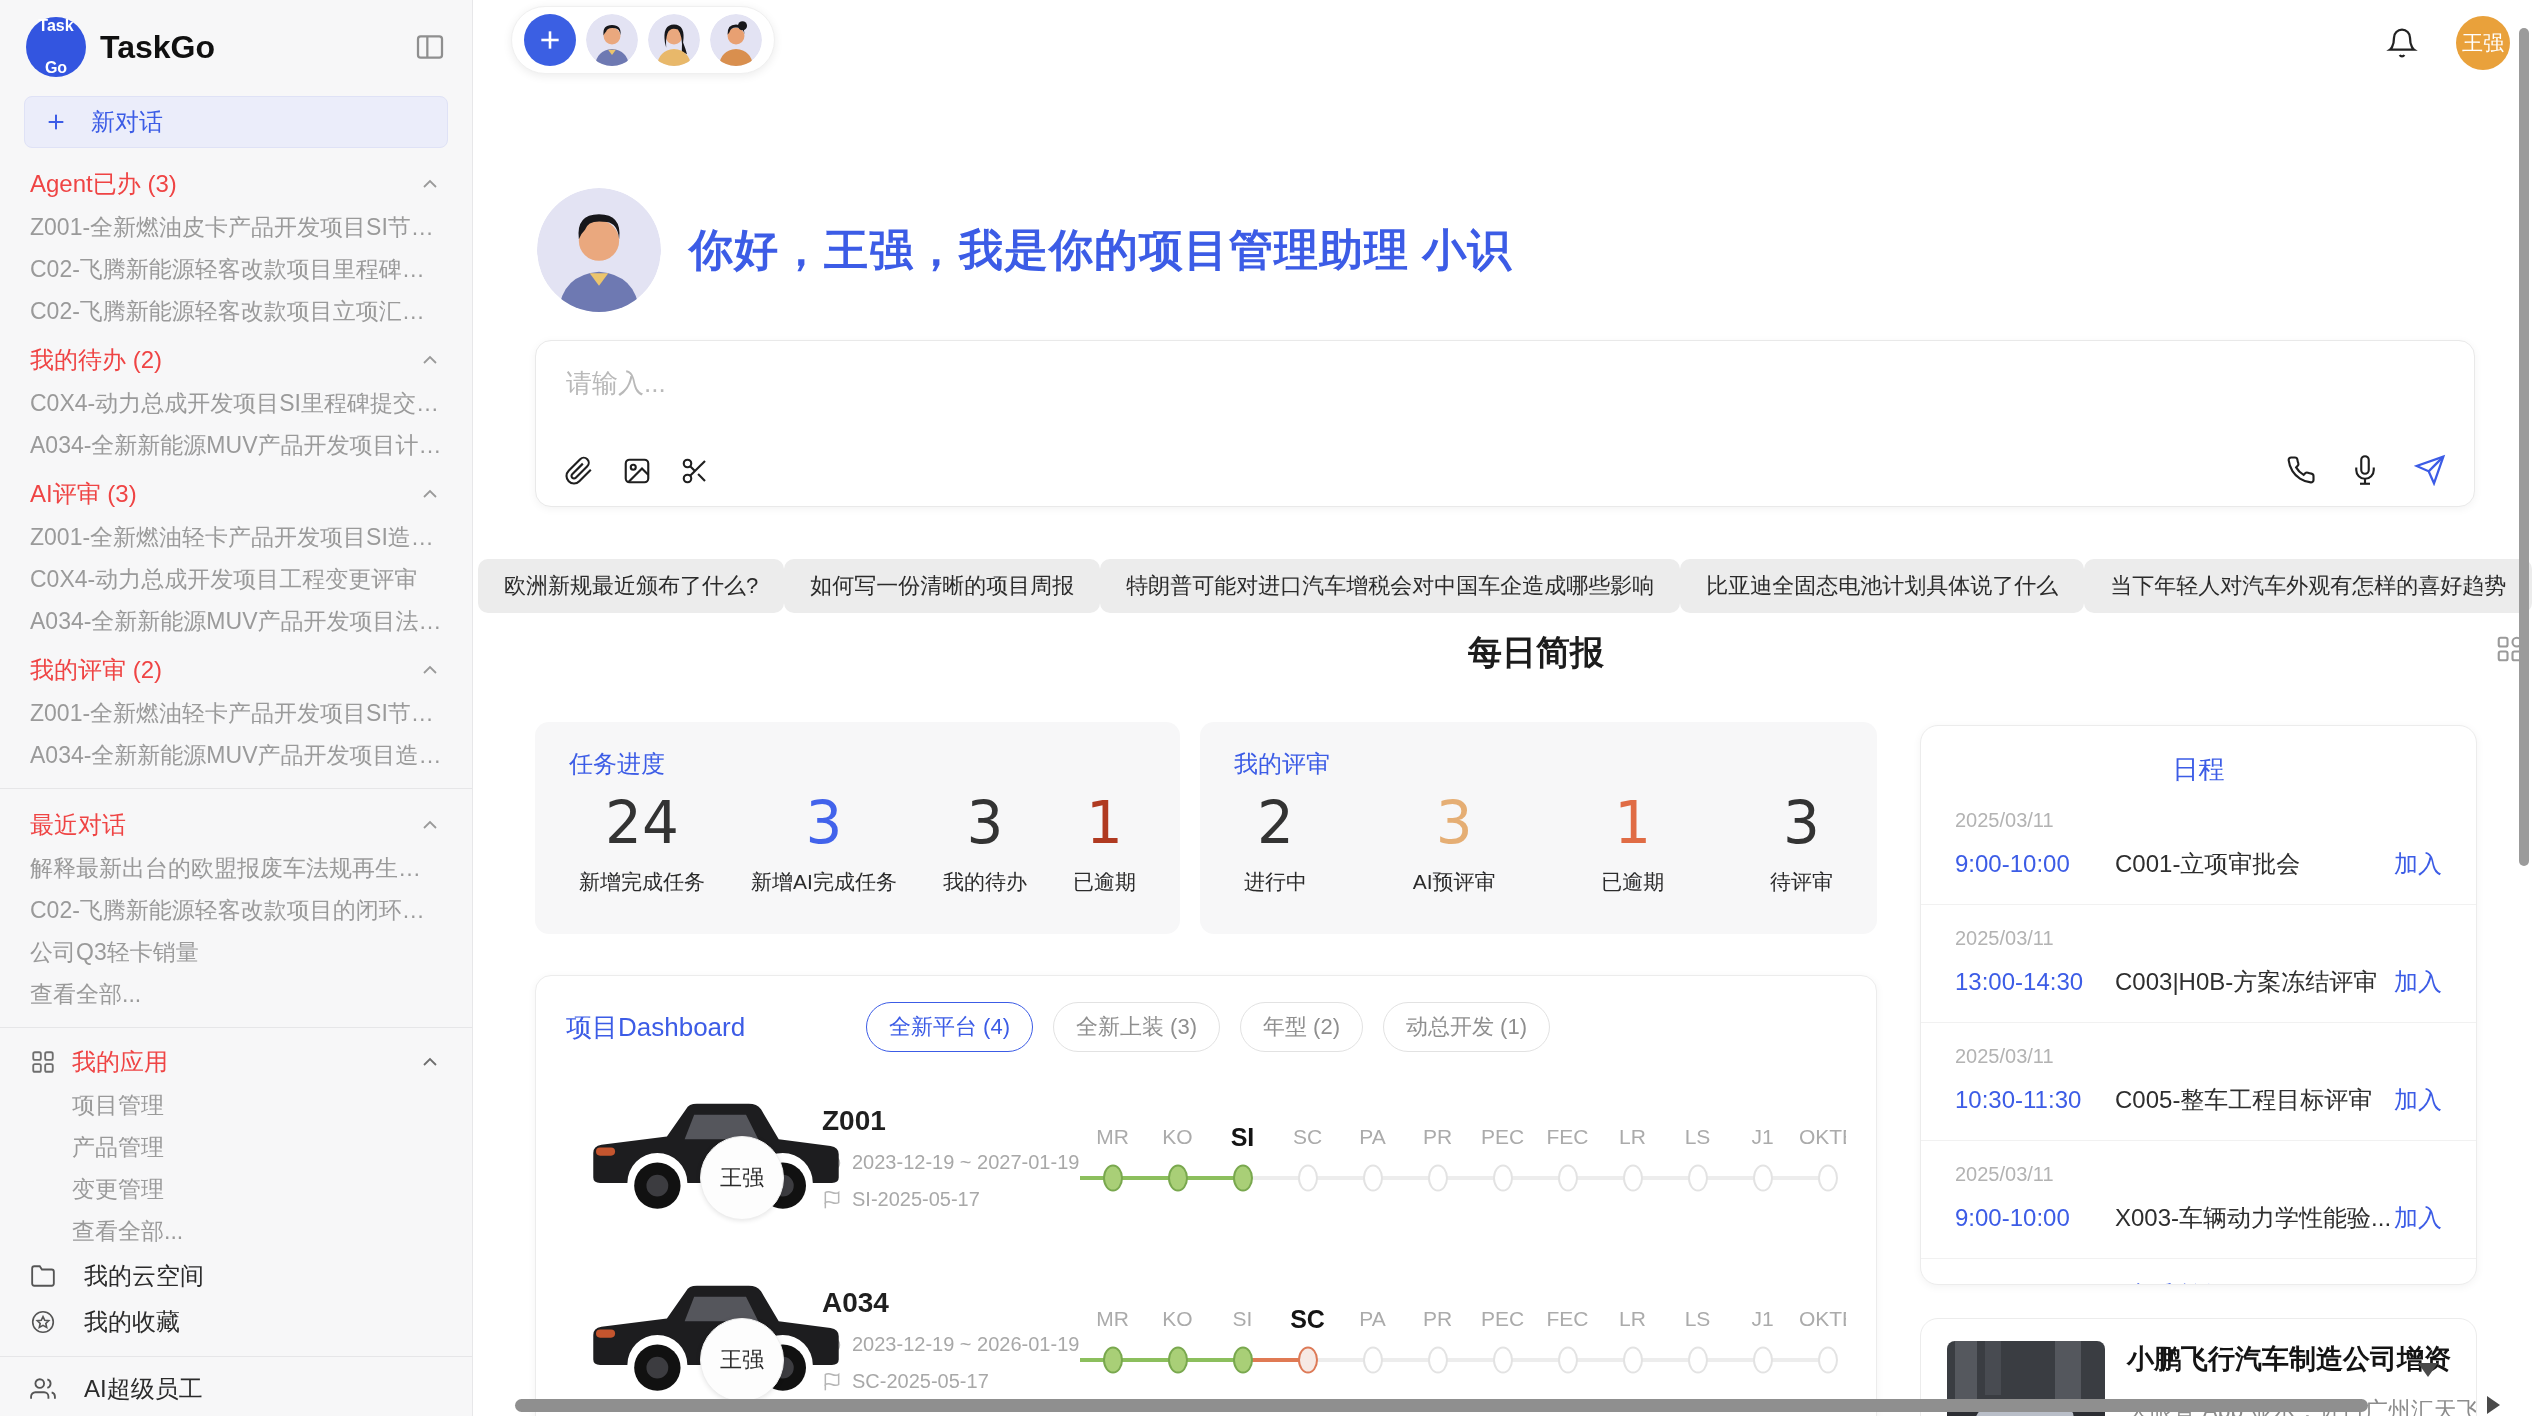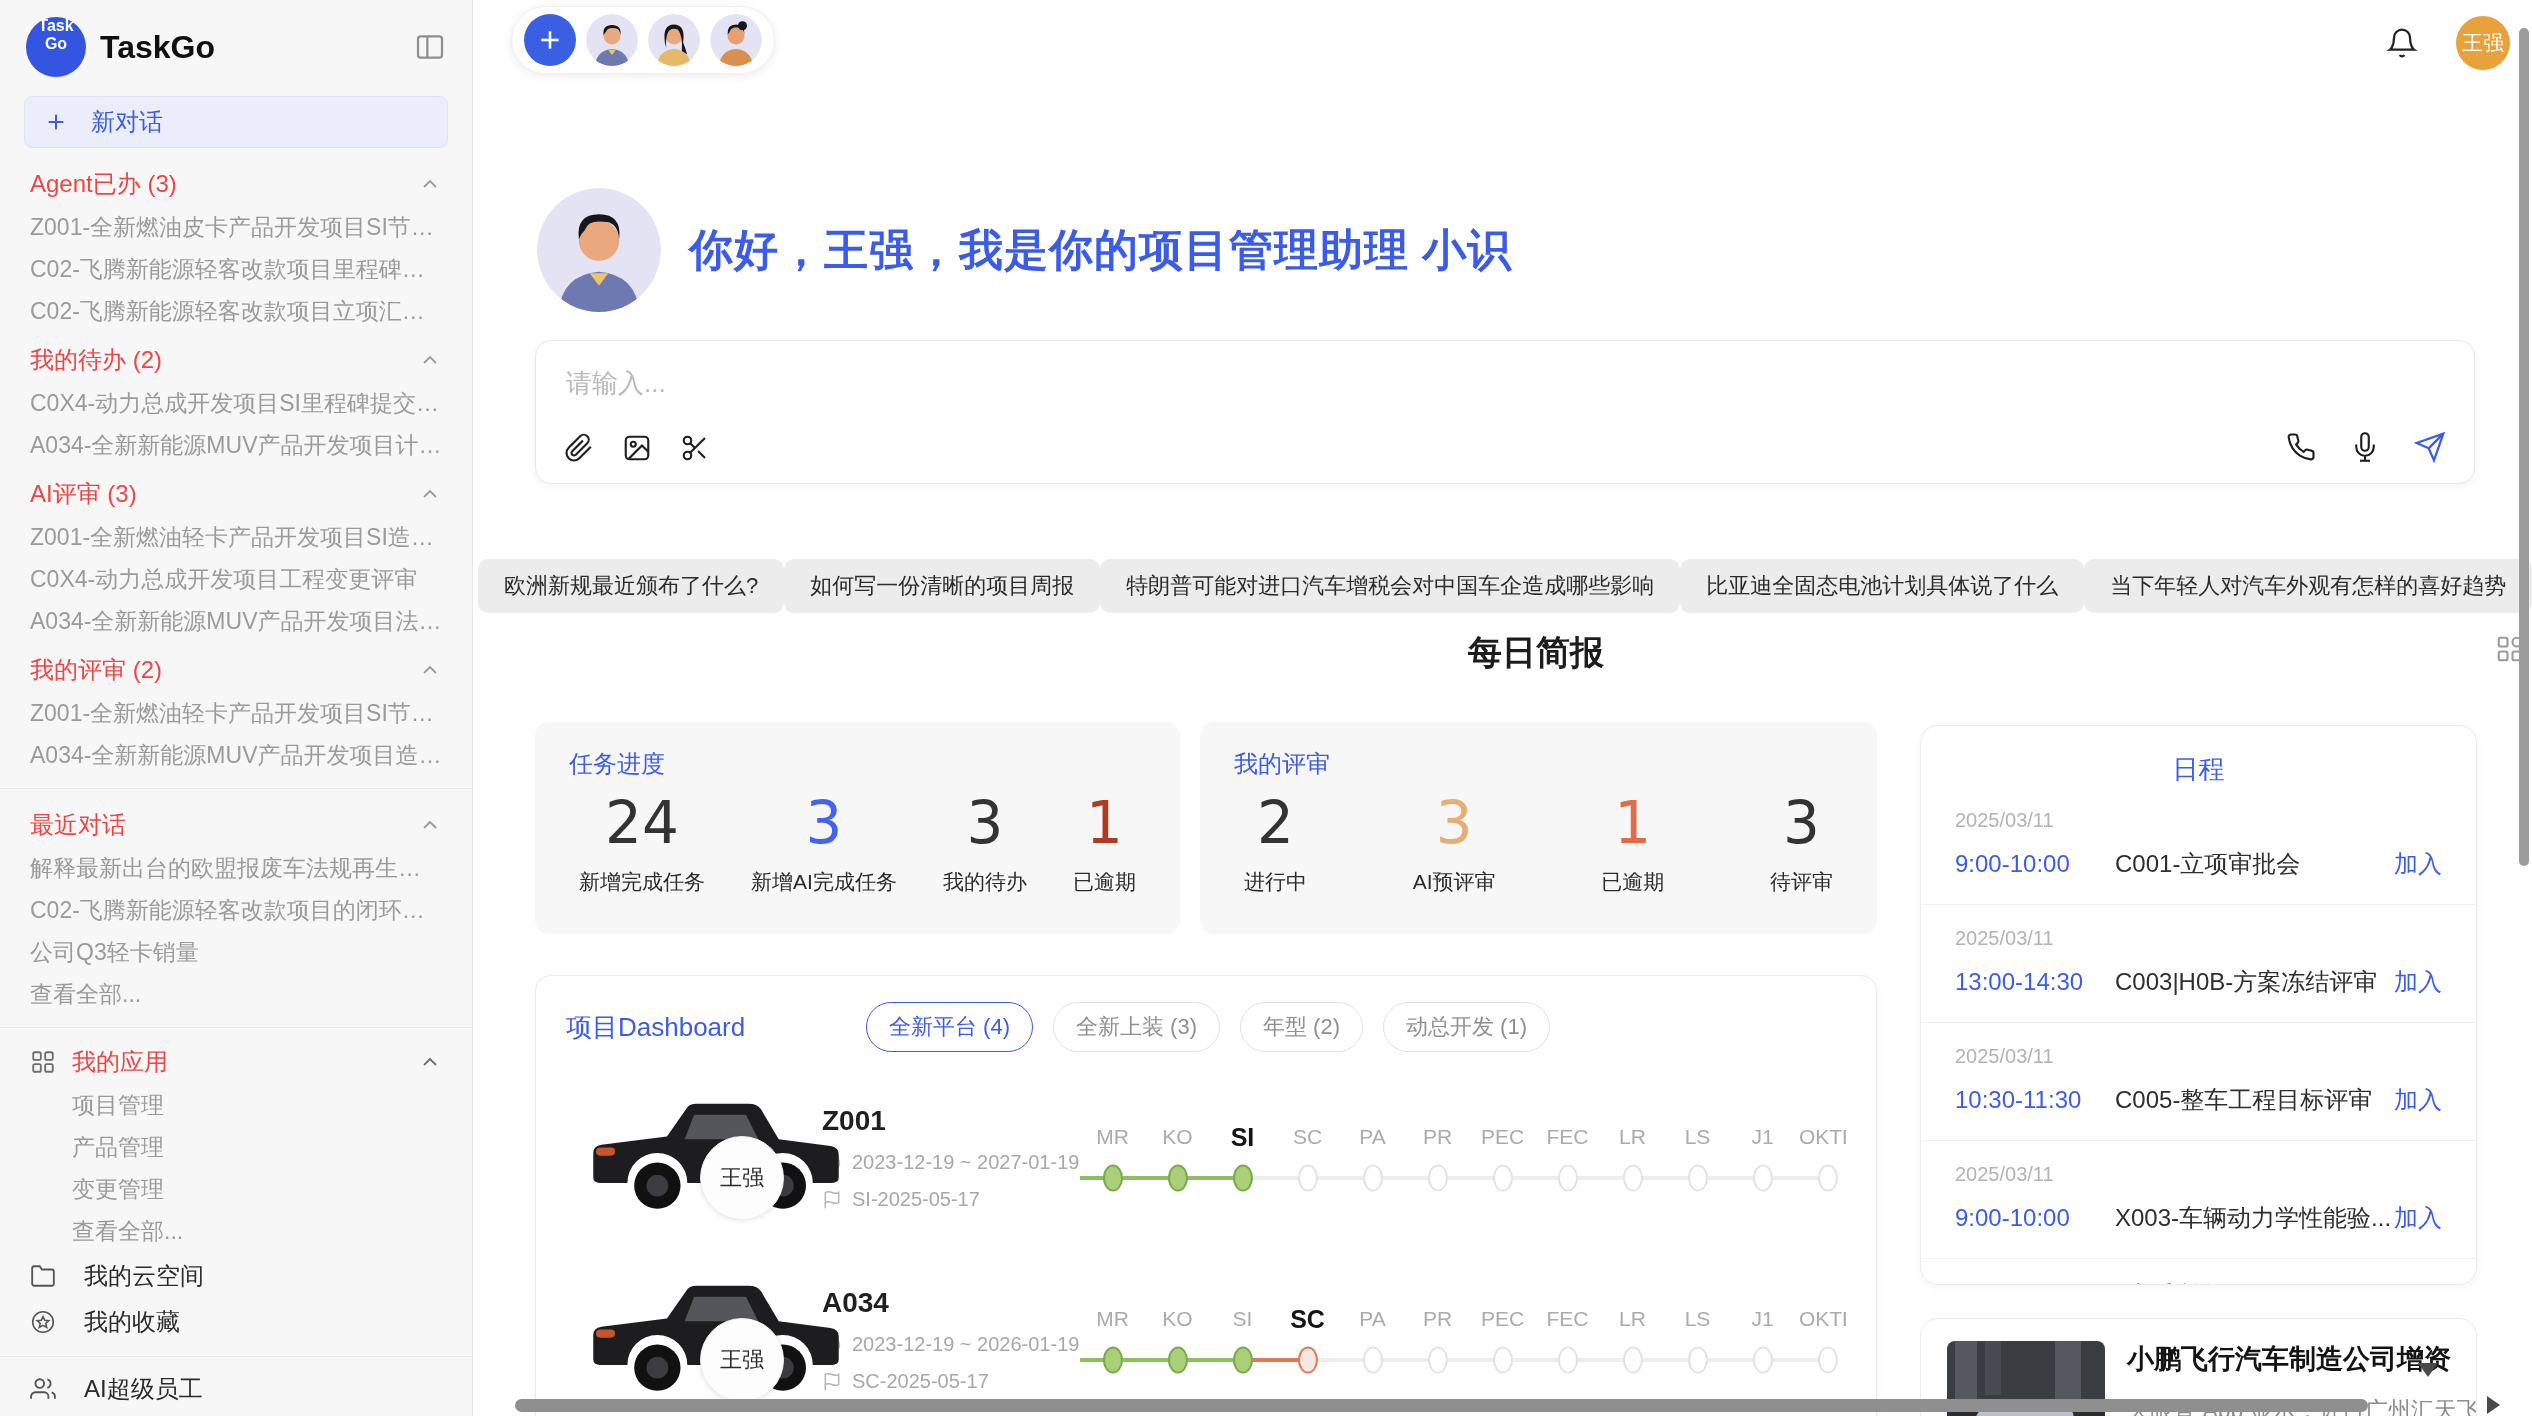--- a/index.html
+++ b/index.html
@@ -4,21 +4,21 @@
 <style>
   html,body{margin:0;padding:0;background:#fff;}
   .app{position:relative;width:2532px;height:1416px;overflow:hidden;background:#fff;
        font-family:"Liberation Sans","DejaVu Sans",sans-serif;color:#262626;}
   svg{display:block}
   
   .sidebar{position:absolute;left:0;top:0;width:473px;height:100%;background:#f7f7f8;
            border-right:1px solid #e7e7e9;box-sizing:border-box;overflow:hidden;}
   .side-head{display:flex;align-items:center;height:94px;padding:0 26px;gap:14px;}
   .logo{width:60px;height:60px;border-radius:50%;background:#3355e0;color:#fff;display:flex;
-        flex-direction:column;align-items:center;justify-content:flex-start;font-size:16px;font-weight:700;line-height:1.1;flex:none}
+        flex-direction:column;align-items:center;justify-content:space-between;font-size:16px;font-weight:700;line-height:1.1;flex:none}
   .app-title{font-size:32px;font-weight:700;color:#101010;flex:1}
   .collapse-btn{color:#8f8f8f;cursor:pointer}
   .new-chat{margin:2px 24px 0;height:52px;width:calc(100% - 48px);background:#ebedfa;border:1px solid #dfe2f6;
             border-radius:8px;display:flex;align-items:center;gap:24px;padding:0 20px;font-size:24px;color:#3c5ce6;
             cursor:pointer;box-sizing:border-box;font-family:inherit}
   .side-nav{padding:0 30px;}
   .sec-head{display:flex;align-items:center;justify-content:space-between;margin-top:22px;cursor:pointer}
   .sec-title{font-size:24px;color:#ef4444;line-height:28px}
   .chev{color:#9a9a9a}
   .side-item{font-size:23px;color:#9a9a9a;margin-top:16px;line-height:26px;white-space:nowrap;overflow:hidden;
@@ -38,21 +38,21 @@
   .add-btn{width:52px;height:52px;border-radius:50%;background:#3b5fe3;border:none;display:flex;align-items:center;
            justify-content:center;cursor:pointer;flex:none}
   .avatar{width:52px;height:52px;border-radius:50%;overflow:hidden;cursor:pointer;flex:none}
   .top-right{position:absolute;top:16px;right:22px;display:flex;align-items:center;gap:38px;}
   .bell{color:#222;cursor:pointer}
   .user-badge{width:54px;height:54px;border-radius:50%;background:#e9a13b;color:#fff;display:flex;align-items:center;
               justify-content:center;font-size:21px;cursor:pointer}
   .greet{position:absolute;left:64px;top:188px;display:flex;align-items:center;gap:28px;}
   .greet-avatar{width:124px;height:124px;border-radius:50%;overflow:hidden;flex:none}
   .greet-text{font-size:44px;font-weight:700;color:#3c5ce6;margin:0;letter-spacing:1px}
-  .composer{position:absolute;left:62px;top:340px;width:1940px;height:144px;background:#fff;border:1px solid #e9e9e9;
+  .composer{position:absolute;left:62px;top:340px;width:1940px;height:167px;background:#fff;border:1px solid #e9e9e9;
             border-radius:16px;box-shadow:0 2px 8px rgba(0,0,0,.05);box-sizing:border-box;padding:26px 28px;}
   .composer-input{border:none;outline:none;font-size:26px;width:70%;color:#333;background:transparent;font-family:inherit}
   .composer-input::placeholder{color:#b9b9b9}
   .tool-row{position:absolute;left:28px;bottom:20px;display:flex;gap:28px;align-items:center}
   .tool-row.right{left:auto;right:28px;gap:34px}
   .tool-btn{background:none;border:none;padding:0;cursor:pointer;color:#1f1f1f}
   .tool-btn.send{color:#3c5ce6}
   .chips{position:absolute;left:62px;top:559px;width:1940px;display:flex;justify-content:center;}
   .chip{background:#ececec;border-radius:10px;height:54px;display:flex;align-items:center;padding:0 26px;
         font-size:22px;color:#2b2b2b;cursor:pointer;white-space:nowrap}

